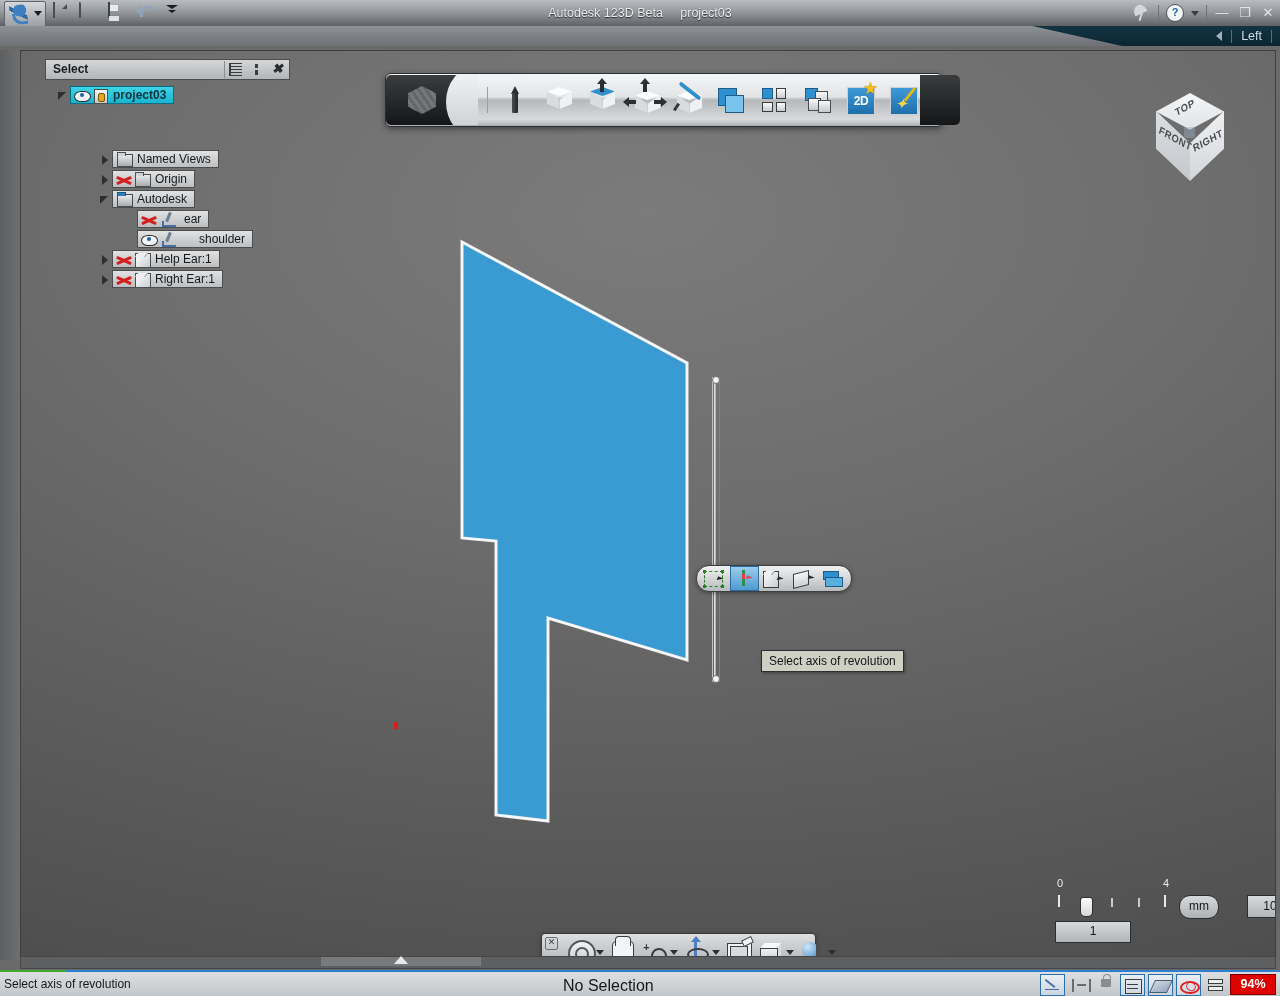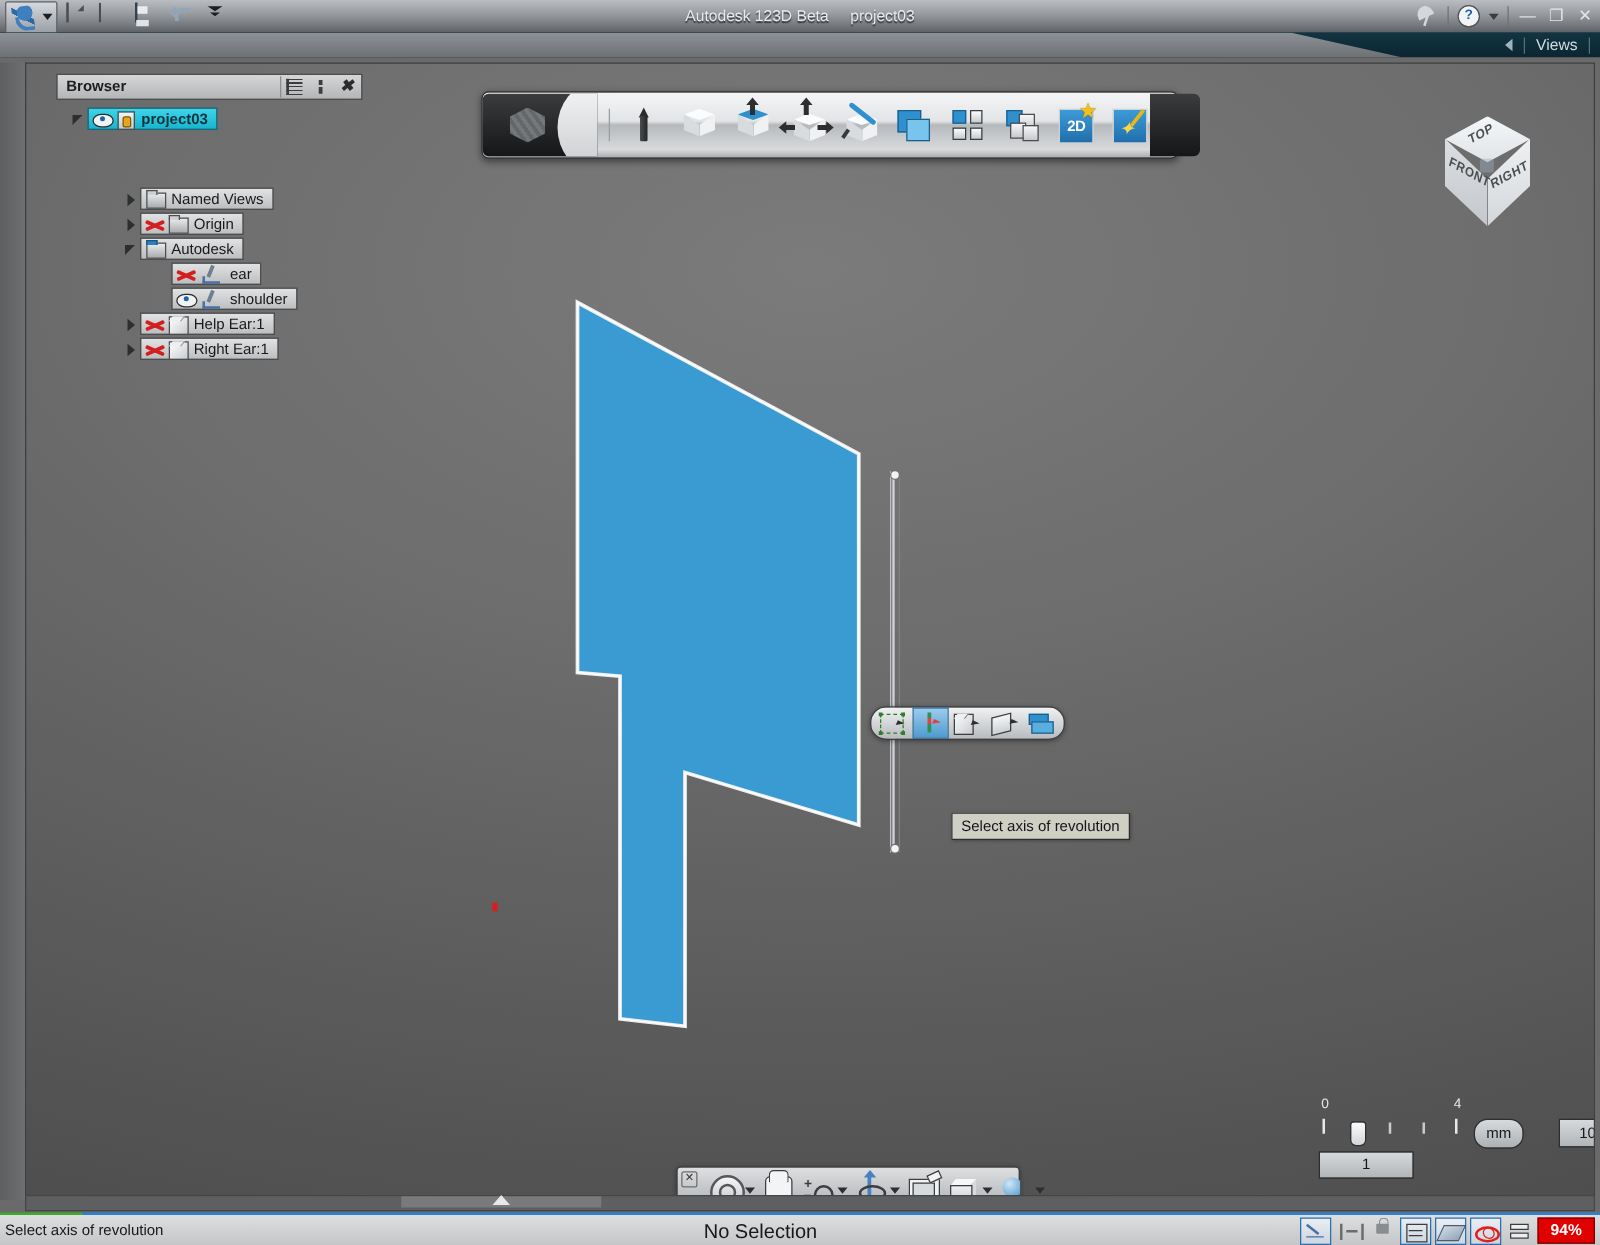--- a/index.html
+++ b/index.html
@@ -398,21 +398,21 @@
       <span class="wbtn">❐</span>
       <span class="wbtn">✕</span>
     </div>
   </div>
 
   <div class="ribbon">
     <div class="tabstub"></div>
     <div class="ribbon-right">
       <span class="rb-arrow"></span>
       <span class="rb-pipe"></span>
-      <span>Views</span>
+      <span>Left</span>
       <span class="rb-pipe"></span>
     </div>
   </div>
 
   <div class="workspace">
 
     <div class="left-gutter"></div>
 
     <div class="canvas-frame">
 
@@ -426,21 +426,21 @@
 
       <div class="axis">
         <div class="ln2"></div>
         <div class="ln"></div>
         <div class="ep t"></div>
         <div class="ep b"></div>
       </div>
 
       <div class="browser">
         <div class="browser-head">
-          <span class="lbl">Browser</span>
+          <span class="lbl">Select</span>
           <span class="bh-btns">
             <span class="bh-btn bordered">
                 <i class="bi-grid"></i>
               </span>
             <span class="bh-btn">
                 <i class="bi-dots"></i>
               </span>
             <span class="bh-btn">
                 <i class="bi-x">✖</i>
               </span>
@@ -508,21 +508,21 @@
           </div>
 
           <div class="trow" style="padding-left:92px;">
             <span class="titem">
               <span class="ticon">
                   <i class="eye"></i>
                 </span>
               <span class="ticon">
                   <i class="pencil"></i>
                 </span>
-              <span class="tlabel" style="margin-left:8px;text-align:right;">shoulder</span>
+              <span class="tlabel" style="margin-left:23px;text-align:right;">shoulder</span>
             </span>
           </div>
 
           <div class="trow" style="padding-left:54px;">
             <span class="twist closed"></span>
             <span class="titem">
               <span class="ticon">
                   <i class="redx"></i>
                 </span>
               <span class="ticon">

